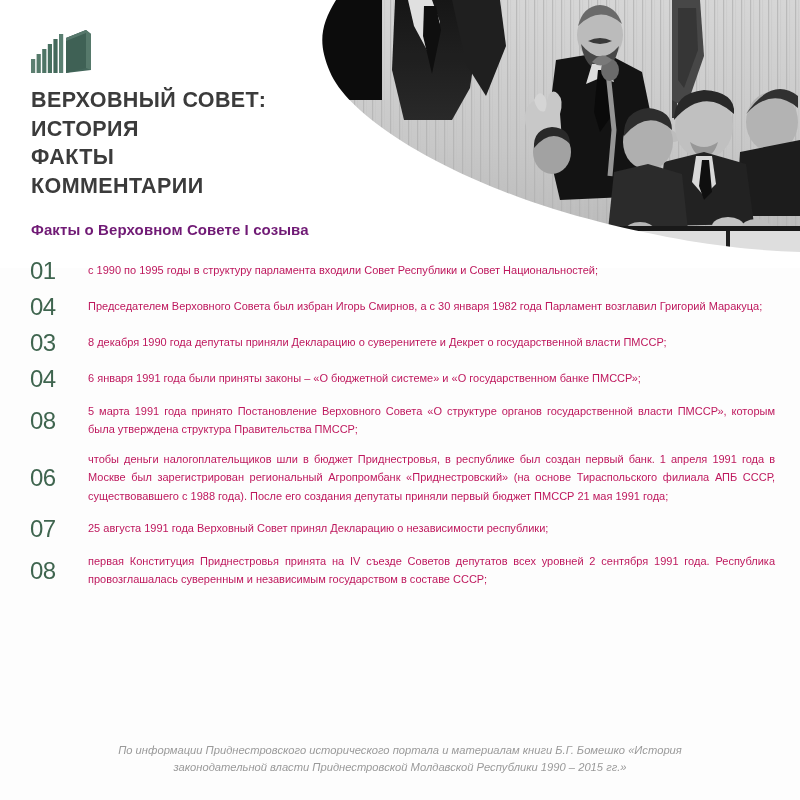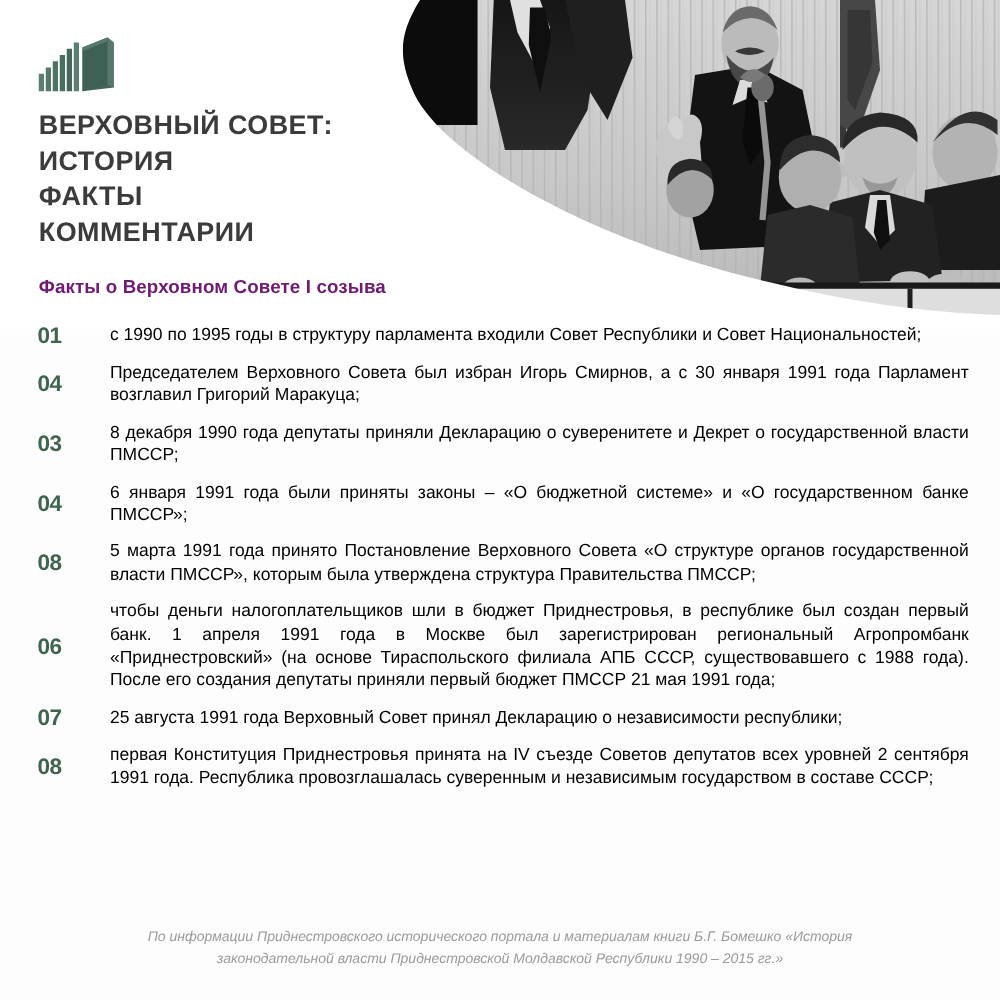--- a/index.html
+++ b/index.html
@@ -100,32 +100,32 @@
     top: 258px;
     width: 745px;
   }
   .fact-row {
     display: flex;
     align-items: center;
     margin-bottom: 11px;
   }
   .fact-num {
     flex: 0 0 58px;
-    font-size: 18px;
-    font-weight: bold;
+    font-size: 24px;
+    font-weight: normal;
     color: #3f654f;
     letter-spacing: -0.5px;
     line-height: 1;
     padding-top: 1px;
   }
   .fact-text {
     flex: 1 1 auto;
-    font-size: 14px;
+    font-size: 11px;
     line-height: 18.4px;
-    color: #000000;
+    color: #be185d;
     text-align: justify;
     text-justify: inter-word;
     hyphens: none;
   }
 
   
   .footer {
     position: absolute;
     left: 60px;
     right: 60px;
@@ -286,21 +286,21 @@
 
   <div class="facts">
 
     <div class="fact-row">
       <div class="fact-num">01</div>
       <div class="fact-text">с 1990 по 1995 годы в структуру парламента входили Совет Республики и Совет Национальностей;</div>
     </div>
 
     <div class="fact-row">
       <div class="fact-num">04</div>
-      <div class="fact-text">Председателем Верховного Совета был избран Игорь Смирнов, а с 30 января 1991 года Парламент возглавил Григорий Маракуца;</div>
+      <div class="fact-text">Председателем Верховного Совета был избран Игорь Смирнов, а с 30 января 1982 года Парламент возглавил Григорий Маракуца;</div>
     </div>
 
     <div class="fact-row">
       <div class="fact-num">03</div>
       <div class="fact-text">8 декабря 1990 года депутаты приняли Декларацию о суверенитете и Декрет о государственной власти ПМССР;</div>
     </div>
 
     <div class="fact-row">
       <div class="fact-num">04</div>
       <div class="fact-text">6 января 1991 года были приняты законы – «О бюджетной системе» и «О государственном банке ПМССР»;</div>

